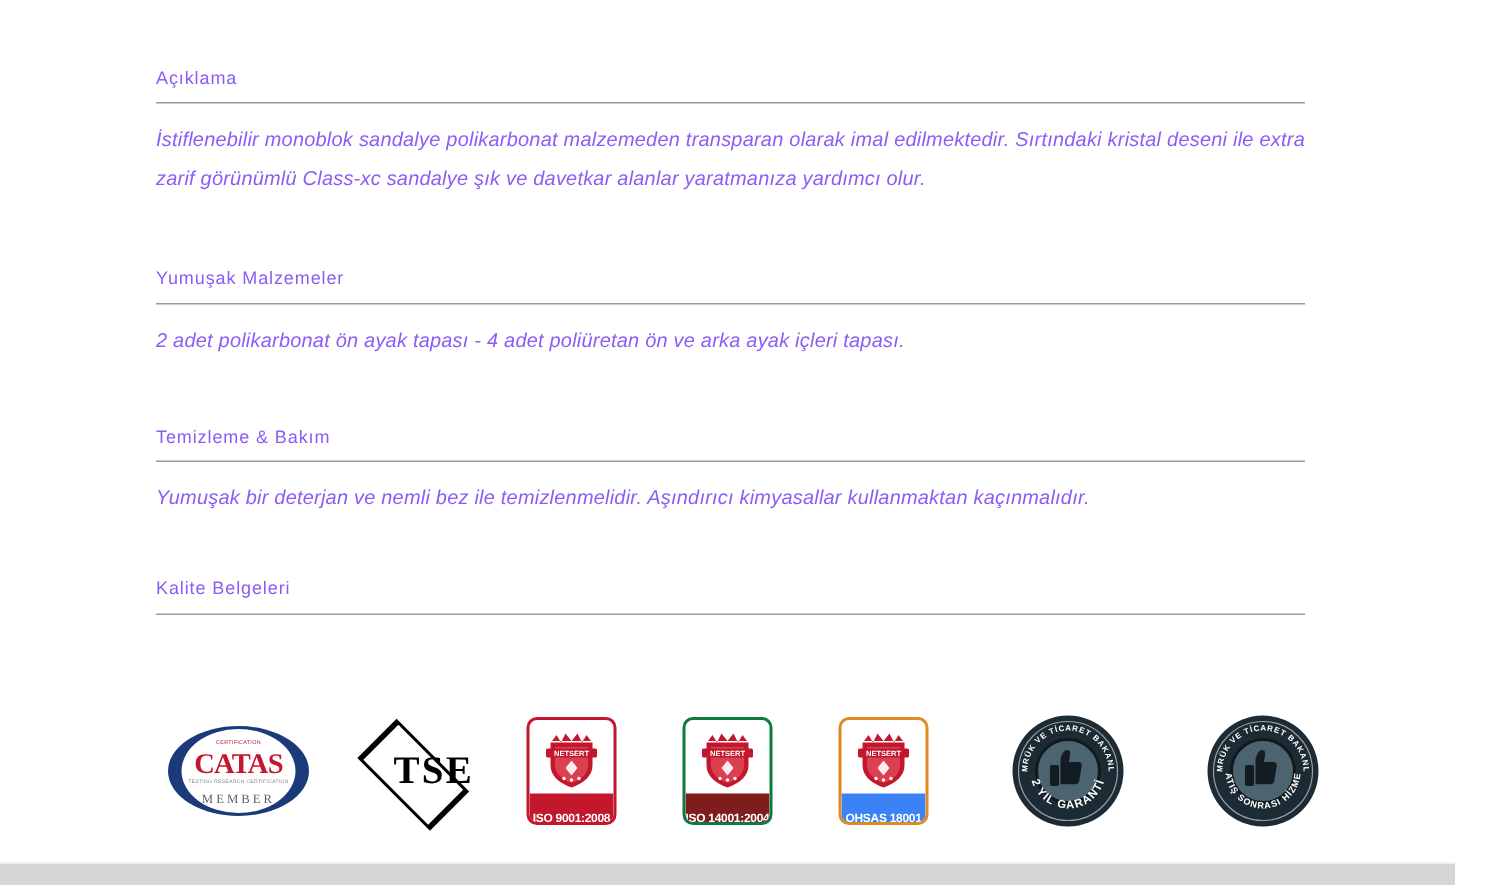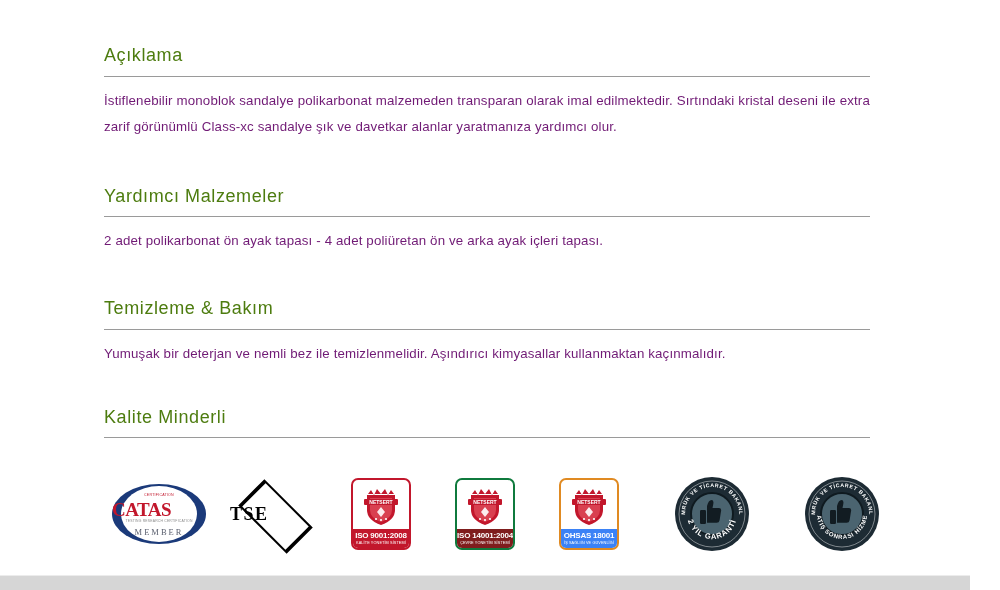--- a/index.html
+++ b/index.html
@@ -28,42 +28,43 @@
     position: absolute;
     left: 104px;
     top: 45px;
     width: 766px;
   }
 
   
   .section { margin-bottom: 0; }
 
   .sec-title {
-    font-size: 18px;
+    font-size: 12px;
     font-weight: 400;
-    color: #4d7c0f;
+    color: #8b5cf6;
     letter-spacing: 0.6px;
     line-height: 1.2;
     padding-bottom: 9px;
   }
 
   .rule {
     height: 0;
     border-top: 1px solid #9a9a9a;
     width: 766px;
     margin: 0;
   }
 
   .body-text {
     font-size: 13.3px;
     line-height: 26px;
-    color: #701a75;
+    color: #8b5cf6;
     text-align: justify;
     padding-top: 11px;
     letter-spacing: 0.15px;
+    font-style: italic;
   }
   .body-text.nojust { text-align: left; }
 
   .gap-1 { height: 46px; }
   .gap-2 { height: 44px; }
   .gap-3 { height: 40px; }
 
   
   .logos {
     position: absolute;
@@ -94,20 +95,21 @@
   .catas-lens-inner {
     position: absolute;
     left: 9px; top: 2px;
     width: 76px; height: 56px;
     border-radius: 50%;
     background: #ffffff;
   }
   .catas-text {
     position: absolute;
     left: 0; right: 0; top: 16px;
+    text-align: center;
     font-family: "Liberation Serif", serif;
     font-weight: bold;
     font-size: 19px;
     color: #c2172c;
     letter-spacing: -0.5px;
     line-height: 1;
   }
   .catas-sub {
     position: absolute;
     left: 0; right: 0; bottom: 7px;
@@ -144,24 +146,24 @@
     left: 50%; top: 50%;
     width: 33px; height: 33px;
     margin: -16.5px 0 0 -16.5px;
     border: 2.5px solid #000;
     transform: rotate(45deg) scaleX(1.85);
   }
   .tse-letters {
     position: absolute;
     left: 0; right: 0; top: 50%;
     transform: translateY(-50%);
-    text-align: left;
+    text-align: right;
     font-family: "Liberation Serif", serif;
     font-weight: bold;
-    font-size: 18px;
+    font-size: 26px;
     color: #000;
     letter-spacing: 1.5px;
     line-height: 1;
   }
 
   
   .iso {
     position: relative;
     width: 56px;
     height: 68px;
@@ -187,21 +189,21 @@
     color: #ffffff;
     text-align: center;
   }
   .iso.green .iso-band { background: #7f1d1d; }
   .iso.orange .iso-band { background: #3b82f6; }
   .iso-band-main {
     font-weight: bold;
     font-size: 8px;
     line-height: 11px;
     letter-spacing: -0.2px;
-    padding-top: 1px;
+    padding-top: 11px;
   }
   .iso-band-sub {
     font-size: 3.8px;
     line-height: 5px;
     letter-spacing: 0.1px;
   }
 
   
   .round {
     position: relative;
@@ -235,37 +237,37 @@
 
     <div class="section">
       <div class="sec-title">Açıklama</div>
       <div class="rule"></div>
       <div class="body-text">İstiflenebilir monoblok sandalye polikarbonat malzemeden transparan olarak imal edilmektedir. Sırtındaki kristal deseni ile extra zarif görünümlü Class-xc sandalye şık ve davetkar alanlar yaratmanıza yardımcı olur.</div>
     </div>
 
     <div class="gap-1"></div>
 
     <div class="section">
-      <div class="sec-title">Yardımcı Malzemeler</div>
+      <div class="sec-title">Yumuşak Malzemeler</div>
       <div class="rule"></div>
       <div class="body-text nojust">2 adet polikarbonat ön ayak tapası - 4 adet poliüretan ön ve arka ayak içleri tapası.</div>
     </div>
 
     <div class="gap-2"></div>
 
     <div class="section">
       <div class="sec-title">Temizleme &amp; Bakım</div>
       <div class="rule"></div>
       <div class="body-text">Yumuşak bir deterjan ve nemli bez ile temizlenmelidir. Aşındırıcı kimyasallar kullanmaktan kaçınmalıdır.</div>
     </div>
 
     <div class="gap-3"></div>
 
     <div class="section">
-      <div class="sec-title">Kalite Minderli</div>
+      <div class="sec-title">Kalite Belgeleri</div>
       <div class="rule"></div>
     </div>
 
   </div>
 
   <div class="logos">
 
     <div class="logo-slot" style="left:0px; width:110px;">
       <div class="catas-wrap">
         <div class="catas-lens"></div>

